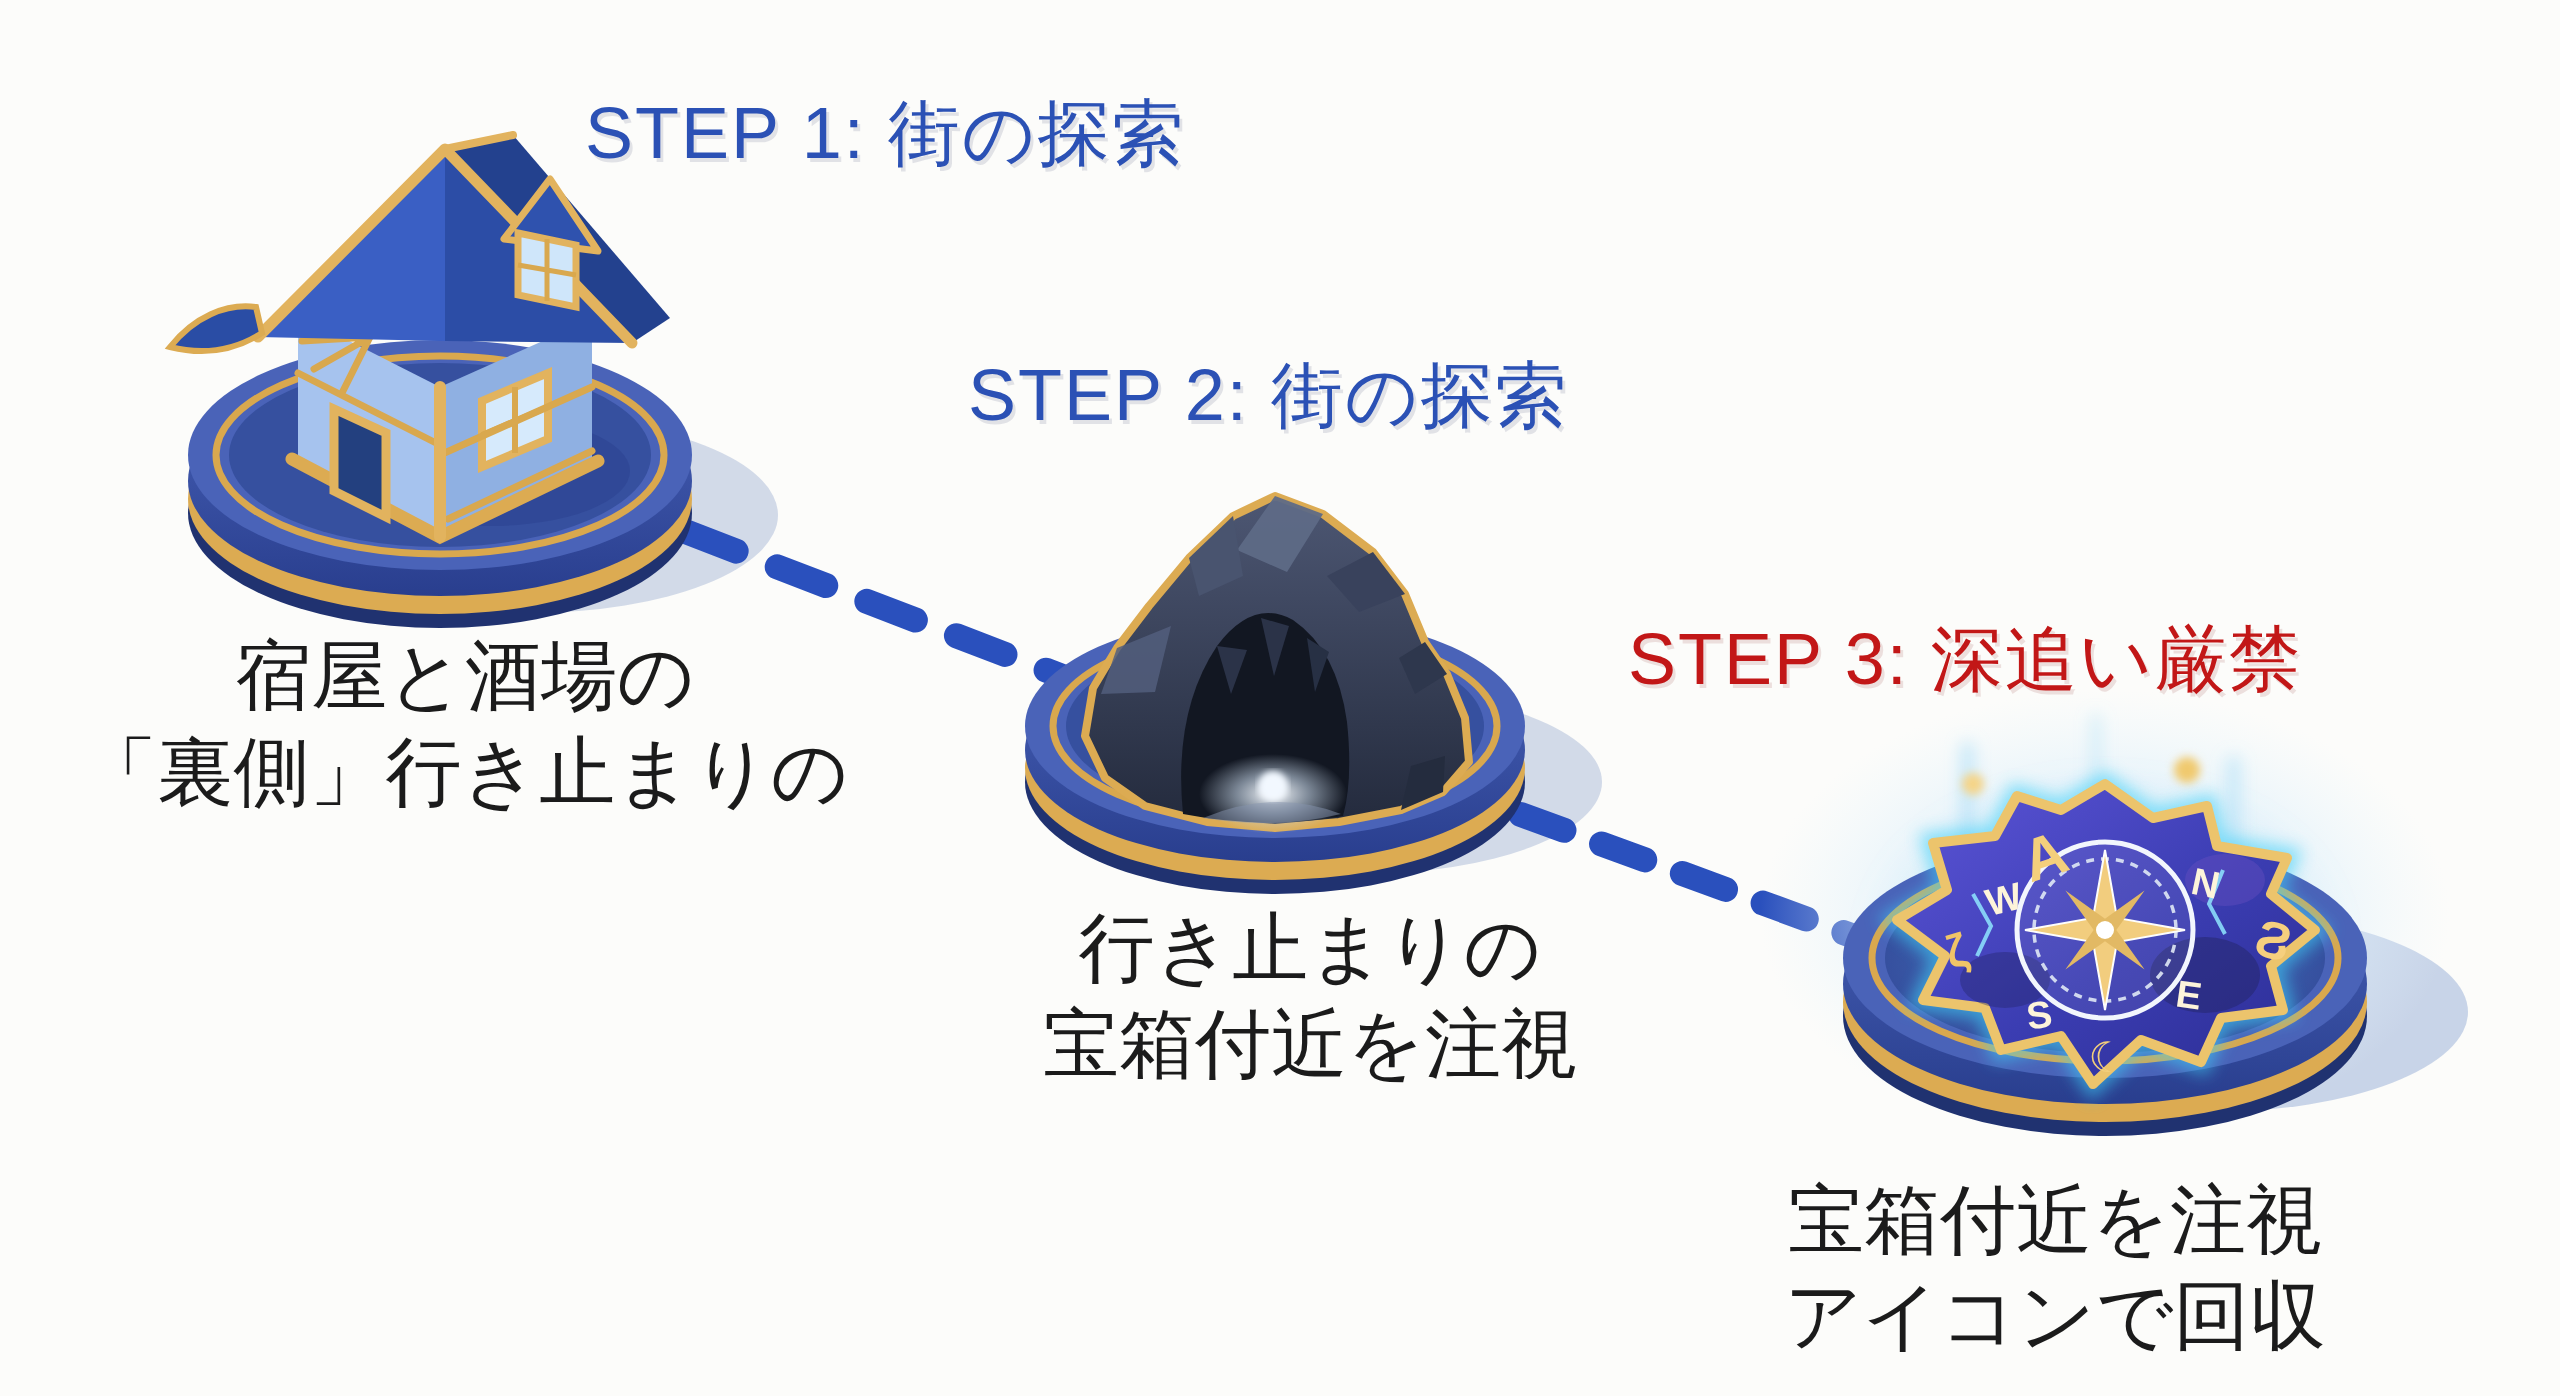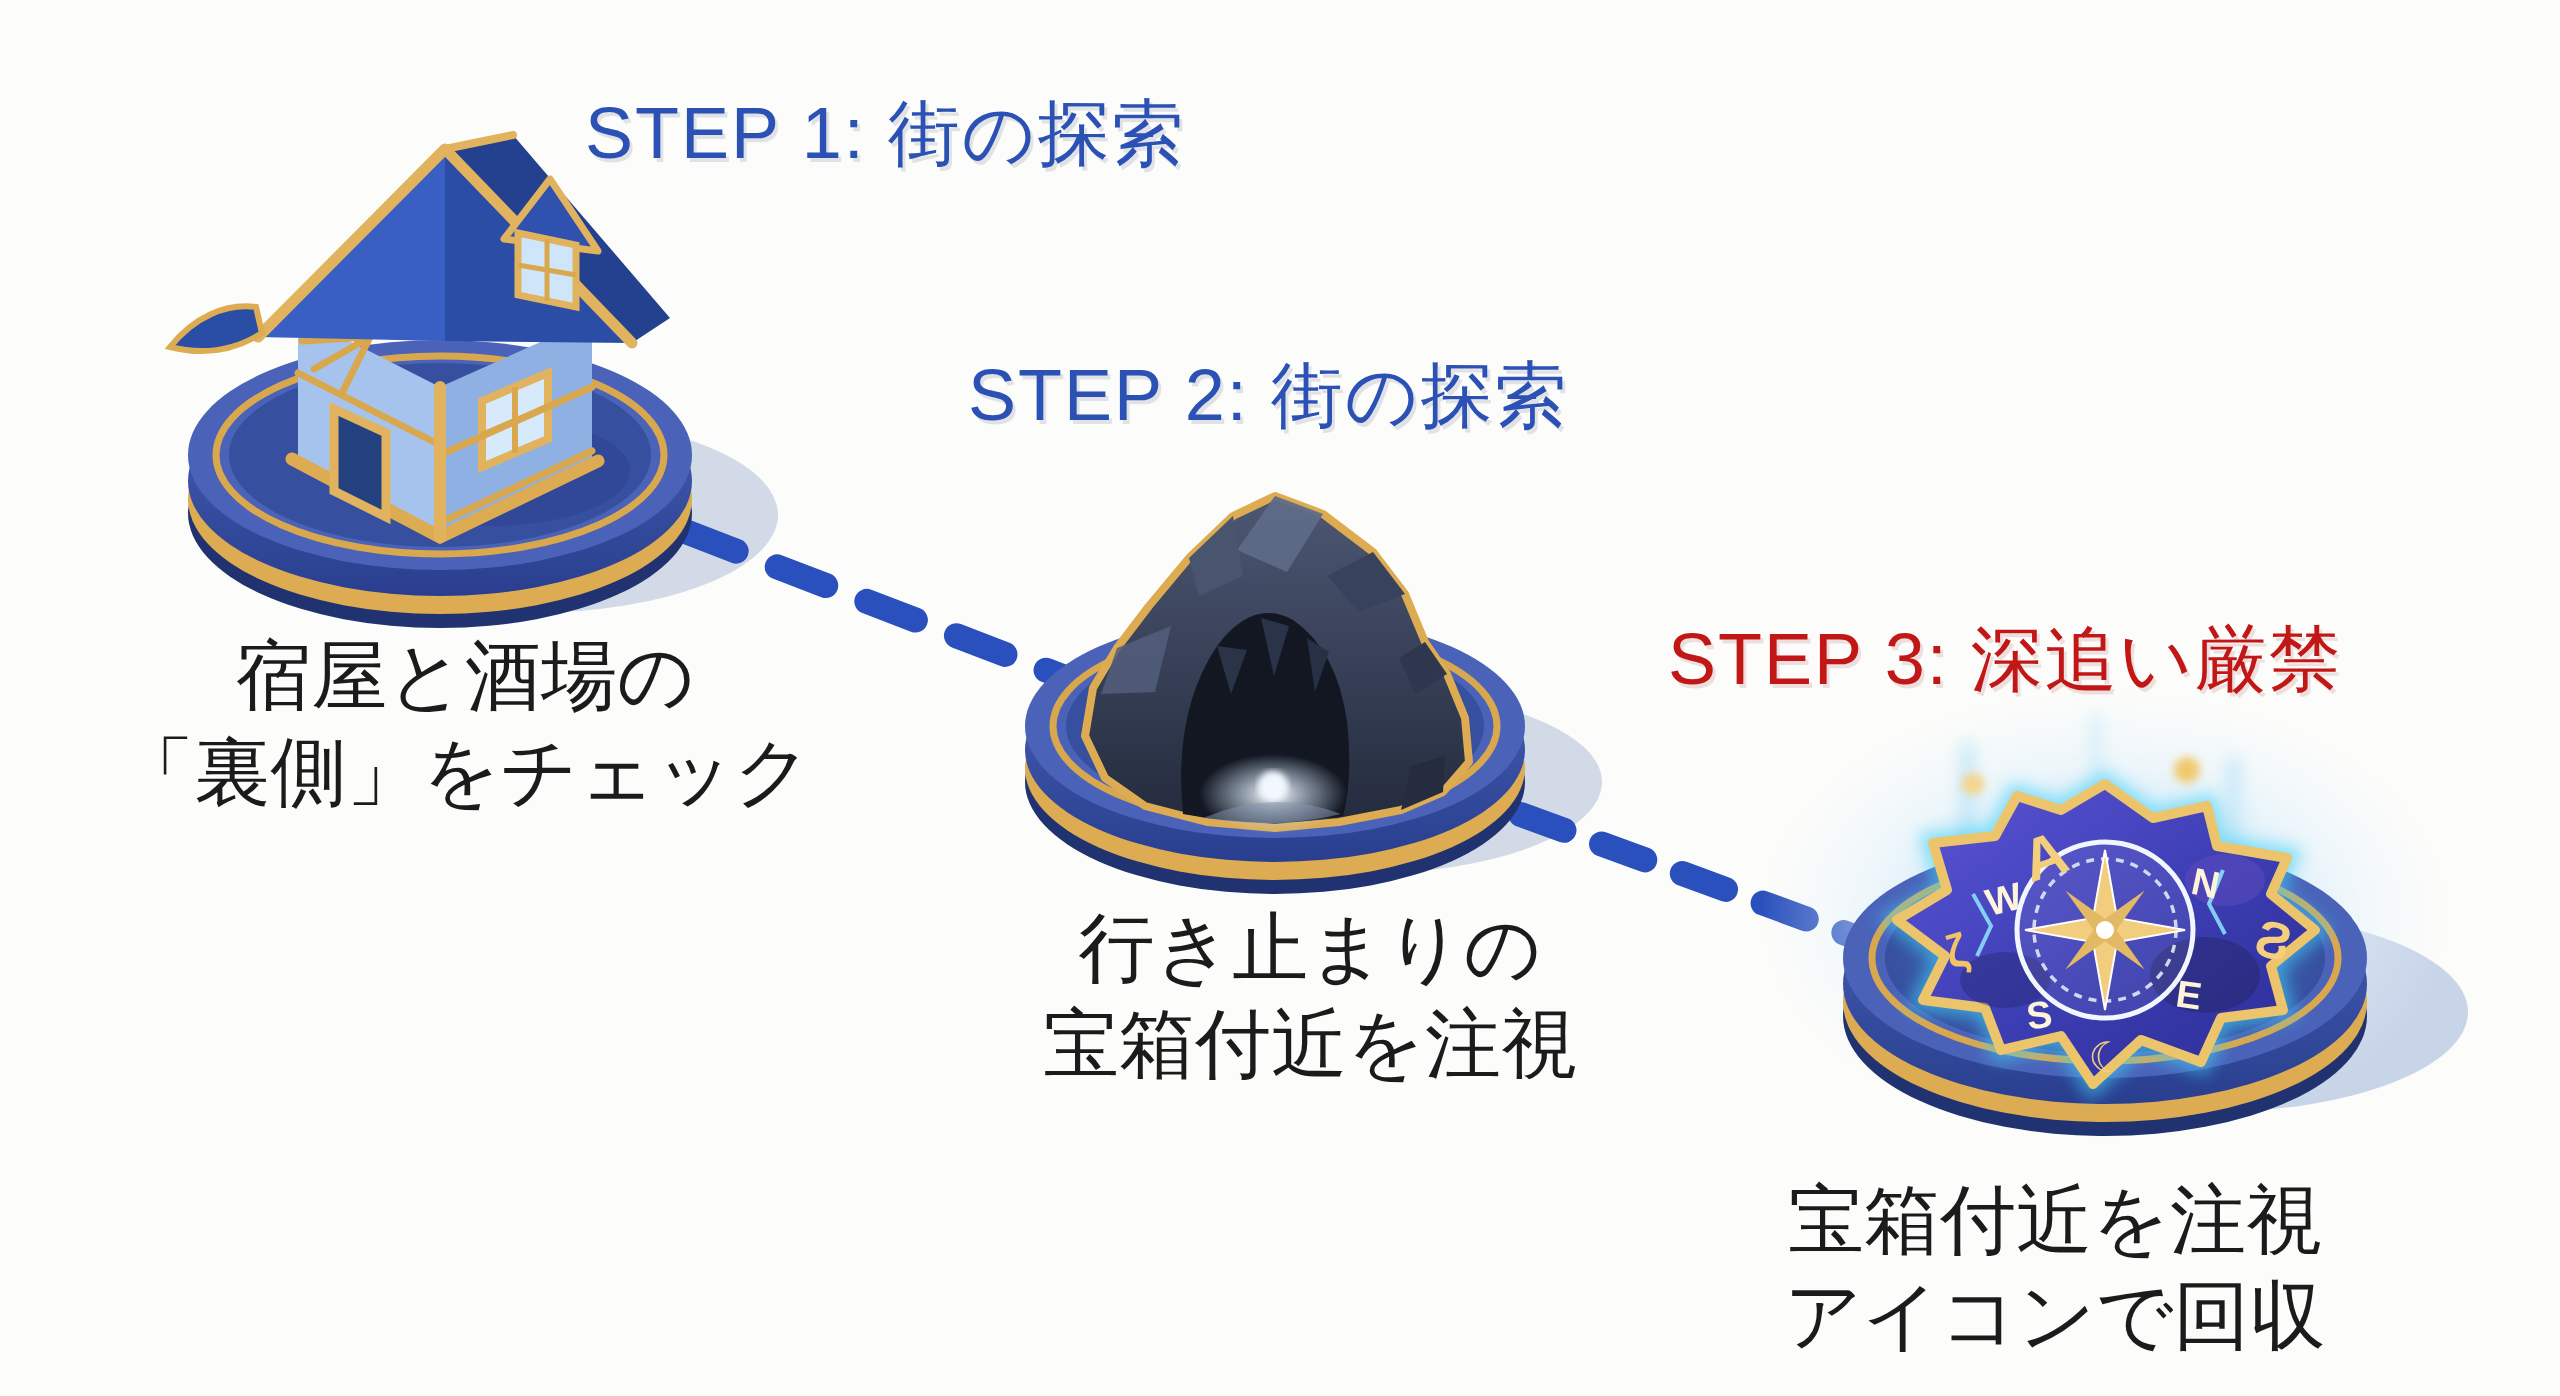--- a/index.html
+++ b/index.html
@@ -16,21 +16,21 @@
   .illus-2{left:975px;top:480px;}
   .illus-3{left:1755px;top:680px;}
   .step-title{
     position:absolute;z-index:3;
     font-weight:normal;font-size:72px;letter-spacing:2px;
     white-space:nowrap;
     text-shadow:3px 4px 0 rgba(30,40,90,0.12);
   }
   .t1{left:585px;top:86px;color:#2b51b5;}
   .t2{left:968px;top:348px;color:#2b51b5;}
-  .t3{left:1668px;top:612px;color:#c21717;text-shadow:3px 4px 0 rgba(120,14,14,0.12);}
+  .t3{left:1628px;top:612px;color:#c21717;text-shadow:3px 4px 0 rgba(120,14,14,0.12);}
   .caption{
     position:absolute;z-index:3;width:820px;
     text-align:center;font-weight:normal;font-size:76px;line-height:1.26;
     color:#1b1b1b;
   }
   .c1{left:55px;top:628px;}
   .c2{left:900px;top:900px;}
   .c3{left:1645px;top:1172px;}
   .svg-letter{font-family:"Liberation Sans","DejaVu Sans",sans-serif;font-weight:bold;}
 </style>
@@ -218,21 +218,21 @@
       <text class="svg-letter" x="352" y="392" font-size="42" fill="#f3cf7c">☾</text>
     </g>
   </svg>
 
   <div class="step-title t1">STEP 1: 街の探索</div>
   <div class="step-title t2">STEP 2: 街の探索</div>
   <div class="step-title t3">STEP 3: 深追い厳禁</div>
 
   <div class="caption c1">
     <span>宿屋と酒場の</span><br>
-    <span>「裏側」をチェック</span>
+    <span>「裏側」行き止まりの</span>
   </div>
   <div class="caption c2">
     <span>行き止まりの</span><br>
     <span>宝箱付近を注視</span>
   </div>
   <div class="caption c3">
     <span>宝箱付近を注視</span><br>
     <span>アイコンで回収</span>
   </div>
 

